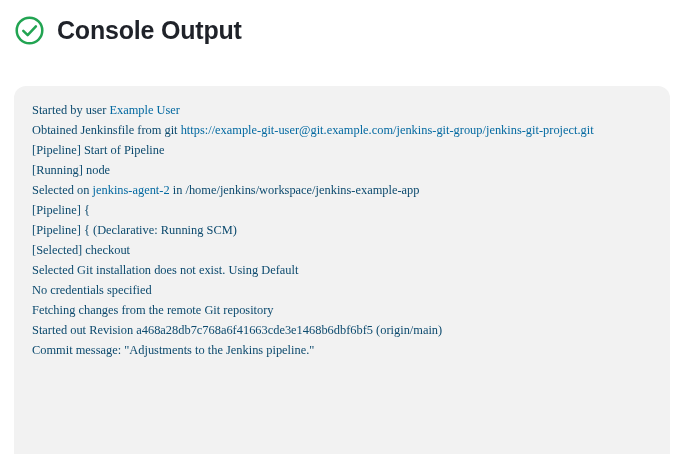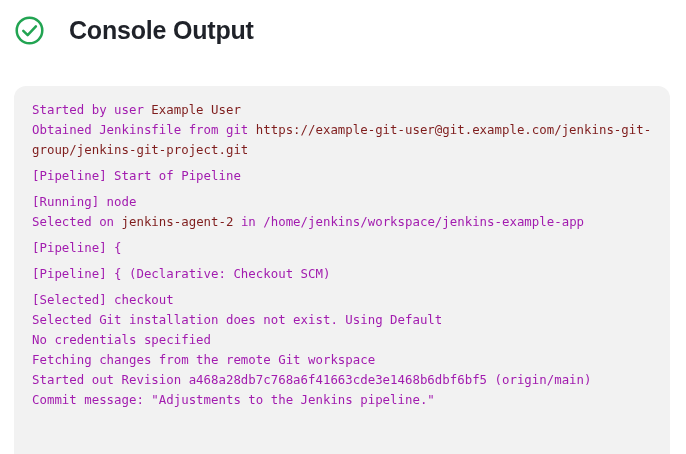--- a/index.html
+++ b/index.html
@@ -19,21 +19,21 @@
     position: relative;
     width: 686px;
     height: 454px;
     background: #ffffff;
   }
 
   
   .header {
     display: flex;
     align-items: center;
-    gap: 24px;
+    gap: 12px;
     padding: 14px 0 0 14px;
     height: 46px;
     box-sizing: border-box;
     text-align: right;
   }
   .status-icon {
     width: 31px;
     height: 31px;
     flex: 0 0 31px;
     display: block;
@@ -71,28 +71,29 @@
     margin: 0;
   }
 
   .log-line {
     display: block;
     min-height: 20px;
   }
 
   .log-line.muted {
     color: #adadad;
-    margin-top: 6px;
   }
 
   .tok-link {
-    color: #7f1d1d;
+    color: #0369a1;
+    font-family: Liberation Serif, serif;
   }
   .tok-plain {
-    color: #a21caf;
+    color: #0c4a6e;
+    font-family: Liberation Serif, serif;
   }
 </style>
 </head>
 <body>
 
 <div class="page">
 
   <div class="header">
     <span class="status-icon-wrap">
       <svg class="status-icon" viewBox="0 0 32 32" xmlns="http://www.w3.org/2000/svg" aria-hidden="true">
@@ -103,23 +104,23 @@
     <h1 class="page-title">Console Output</h1>
   </div>
 
   <div class="console-panel">
     <pre class="console-log"><span class="log-line"><span class="tok-plain">Started by user </span><span class="tok-link">Example User</span>
 </span><span class="log-line"><span class="tok-plain">Obtained Jenkinsfile from git </span><span class="tok-link">https://example-git-user@git.example.com/jenkins-git-group/jenkins-git-project.git</span>
 </span><span class="log-line muted"><span class="tok-plain">[Pipeline] Start of Pipeline</span>
 </span><span class="log-line muted"><span class="tok-plain">[Running] node</span>
 </span><span class="log-line"><span class="tok-plain">Selected on </span><span class="tok-link">jenkins-agent-2</span><span class="tok-plain"> in /home/jenkins/workspace/jenkins-example-app</span>
 </span><span class="log-line muted"><span class="tok-plain">[Pipeline] {</span>
-</span><span class="log-line muted"><span class="tok-plain">[Pipeline] { (Declarative: Checkout SCM)</span>
+</span><span class="log-line muted"><span class="tok-plain">[Pipeline] { (Declarative: Running SCM)</span>
 </span><span class="log-line muted"><span class="tok-plain">[Selected] checkout</span>
 </span><span class="log-line"><span class="tok-plain">Selected Git installation does not exist. Using Default</span>
 </span><span class="log-line"><span class="tok-plain">No credentials specified</span>
-</span><span class="log-line"><span class="tok-plain">Fetching changes from the remote Git workspace</span>
+</span><span class="log-line"><span class="tok-plain">Fetching changes from the remote Git repository</span>
 </span><span class="log-line"><span class="tok-plain">Started out Revision a468a28db7c768a6f41663cde3e1468b6dbf6bf5 (origin/main)</span>
 </span><span class="log-line"><span class="tok-plain">Commit message: "Adjustments to the Jenkins pipeline."</span>
 </span></pre>
   </div>
 
 </div>
 
 </body></html>

